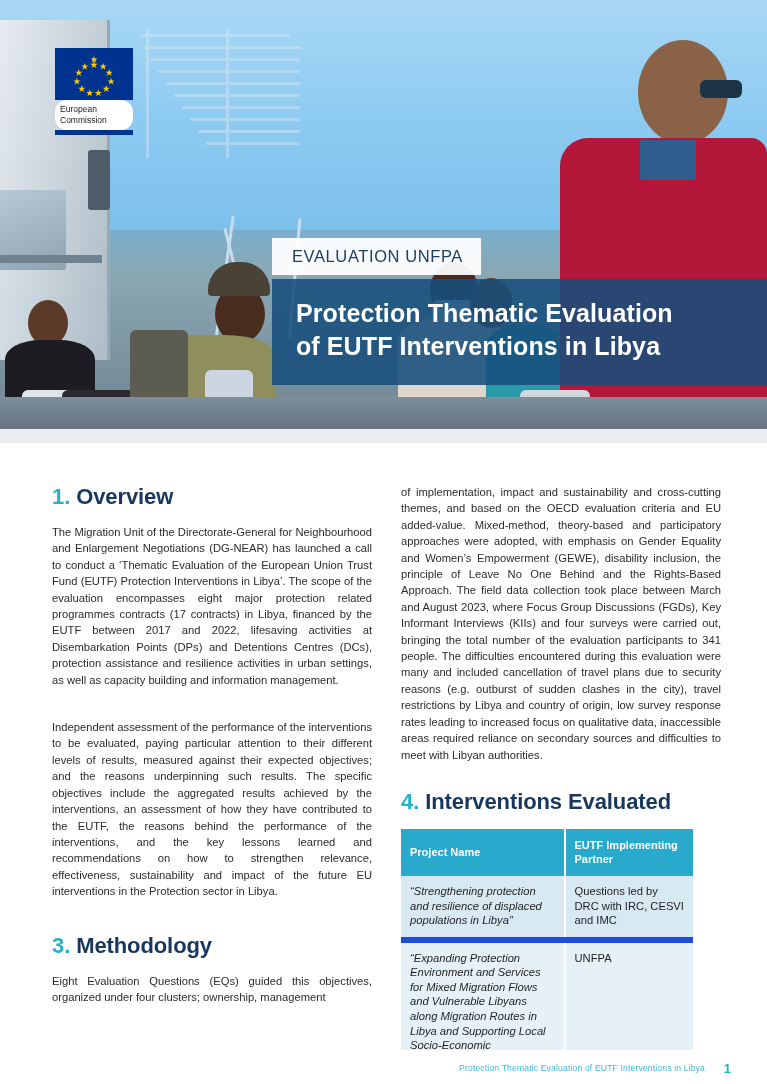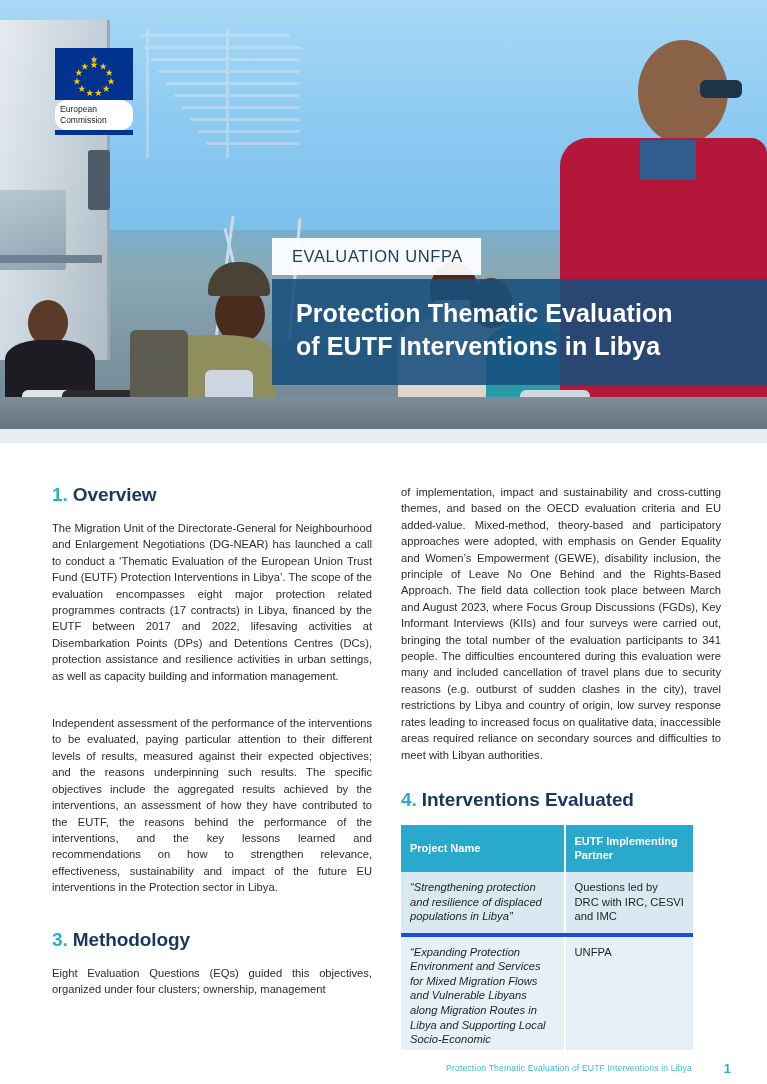--- a/index.html
+++ b/index.html
@@ -133,21 +133,21 @@
     position:absolute; left:0; top:443px; width:767px; height:641px;
     background:#ffffff;
   }
   .col {
     position:absolute; top:0; width:320px;
   }
   #col-left { left: 52px; }
   #col-right { left: 401px; }
 
   h2.section {
-    font-size: 19px;
+    font-size: 22px;
     font-weight: bold;
     color: #17375e;
     letter-spacing: -0.1px;
     margin-bottom: 14px;
     white-space: nowrap;
   }
   h2.section .num { color: #28b0c8; }
 
   p.body {
     font-size: 11.2px;
@@ -181,35 +181,35 @@
   }
   table.interventions th:last-child { border-right: none; }
   table.interventions td {
     font-size: 11.2px;
     line-height: 14.6px;
     color: #1f1f1f;
     vertical-align: top;
     padding: 8px 9px 9px 9px;
     background: #d9e9f2;
     border-right: 2px solid #ffffff;
-    border-bottom: 4px solid #1d4ed8;
+    border-bottom: 6px solid #1d4ed8;
   }
   table.interventions td:last-child { border-right: none; }
   table.interventions tr.row-2 td { background:#e6f1f7; }
   td.project { font-style: italic; }
   th.col-project { width: 56%; }
   th.col-partner { width: 44%; }
 
   
   #footer {
     position:absolute; left:0; bottom:0; width:767px; height:34px;
     background:#ffffff;
   }
   #footer-text {
-    position:absolute; right: 75px; bottom: 11px;
+    position:absolute; right: 62px; bottom: 11px;
     font-size: 8.6px;
     color: #3fb8d8;
     letter-spacing: 0.15px;
   }
   #page-num {
     position:absolute; right: 36px; bottom: 8px;
     font-size: 13px;
     font-weight: bold;
     color: #28b0c8;
   }

